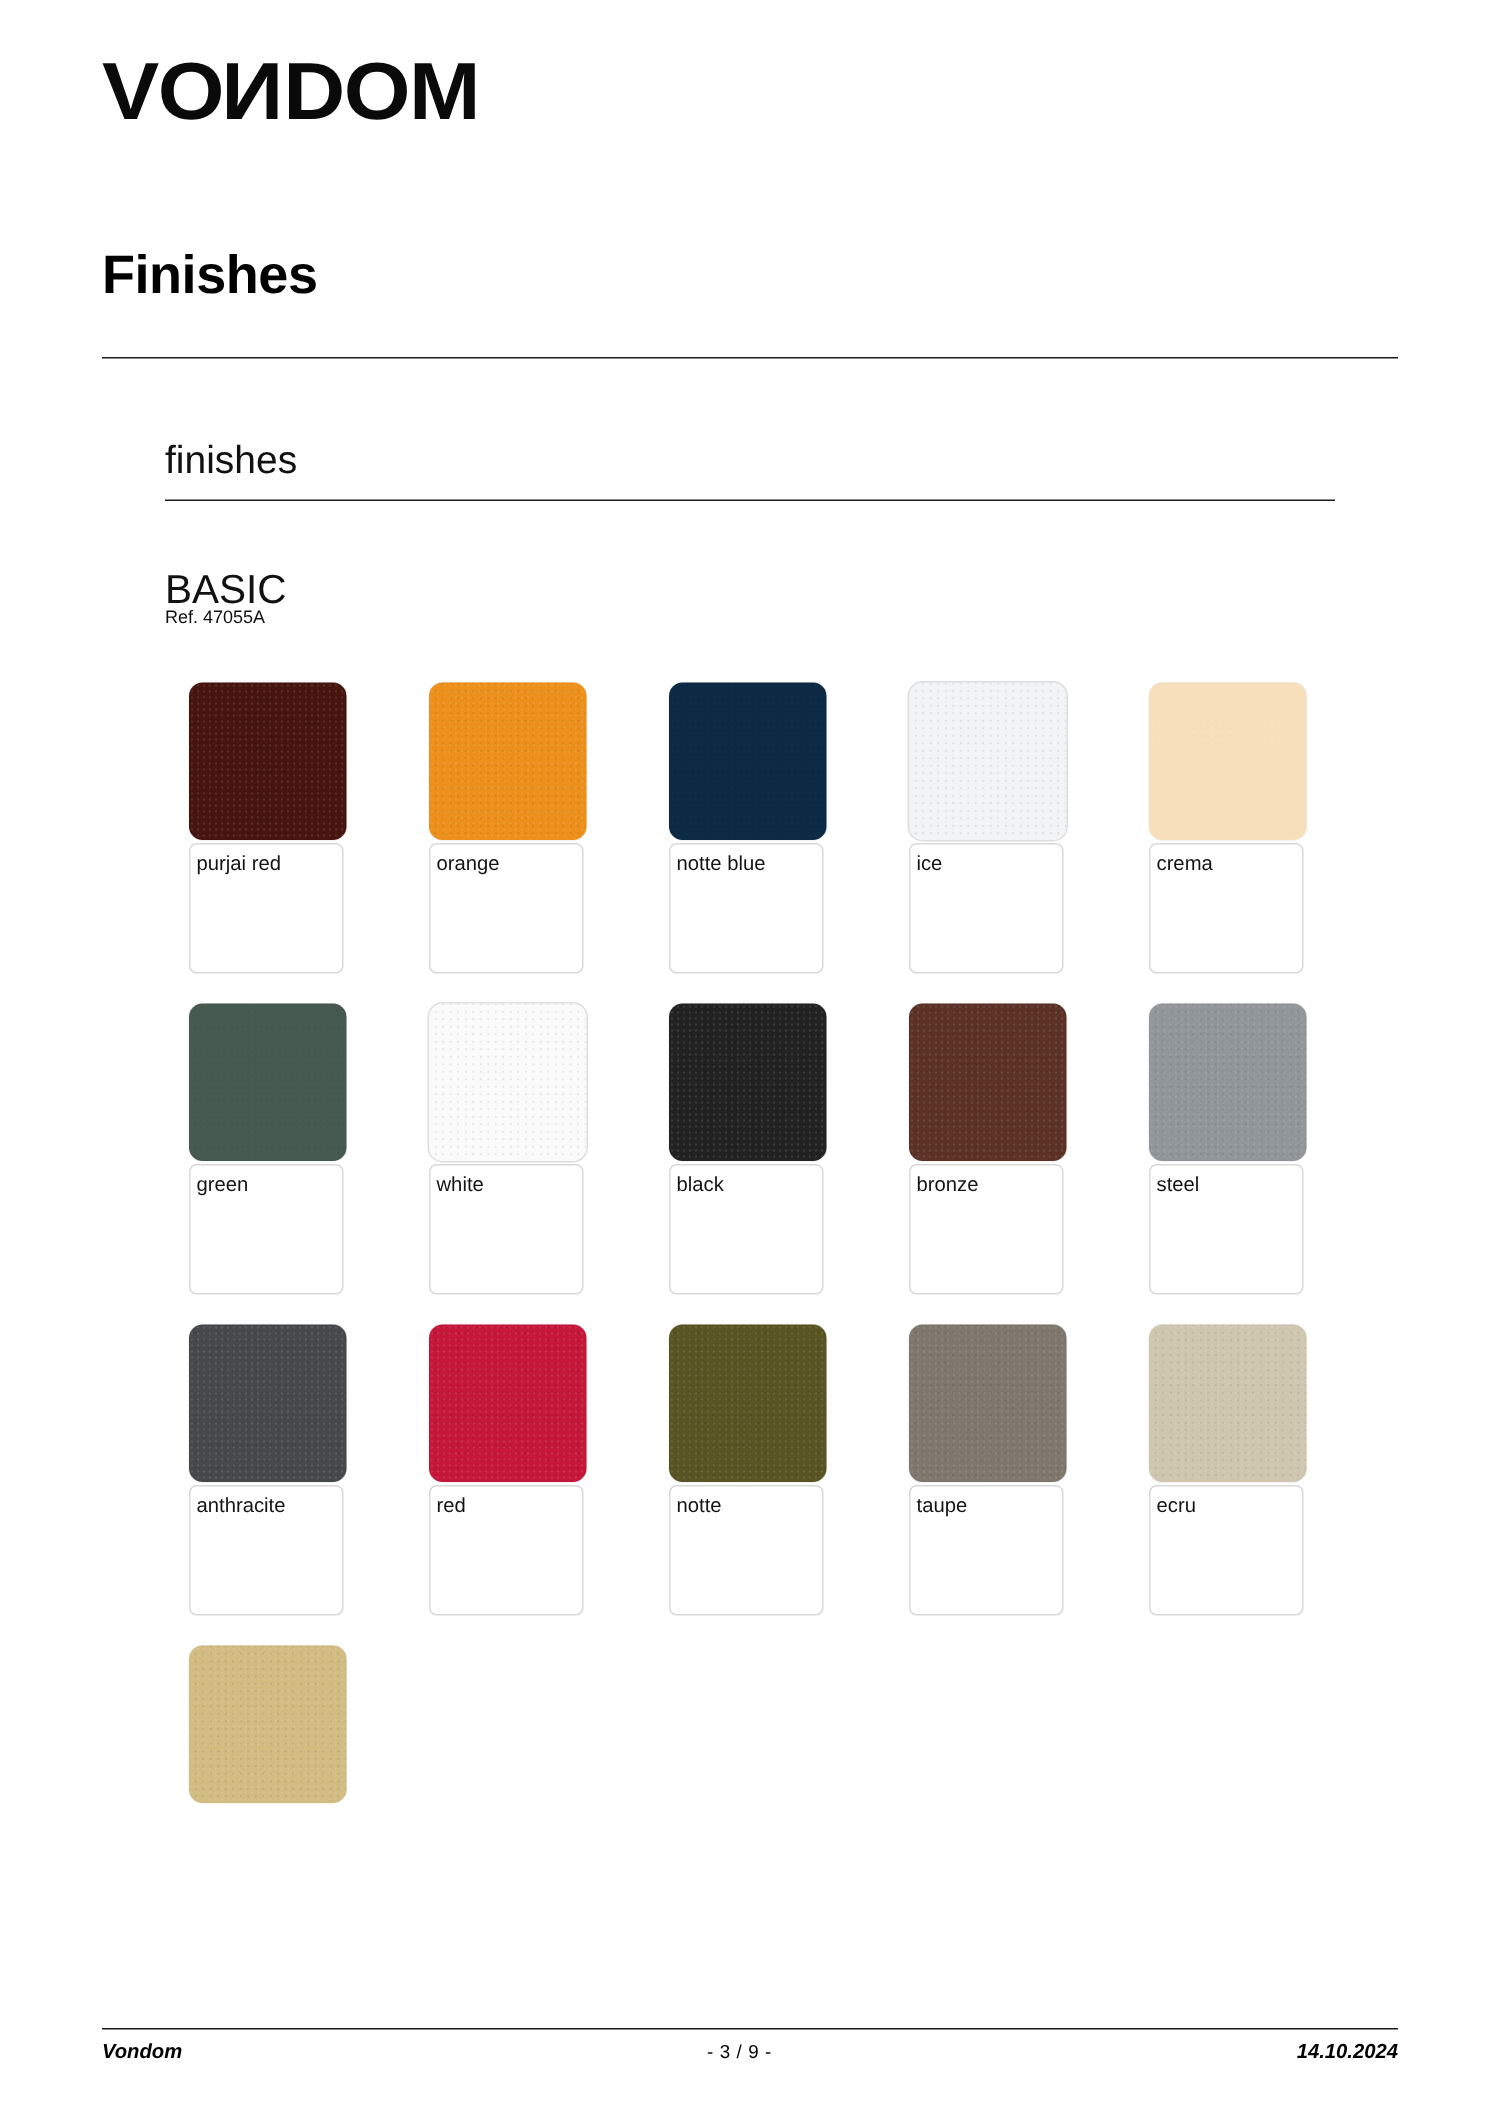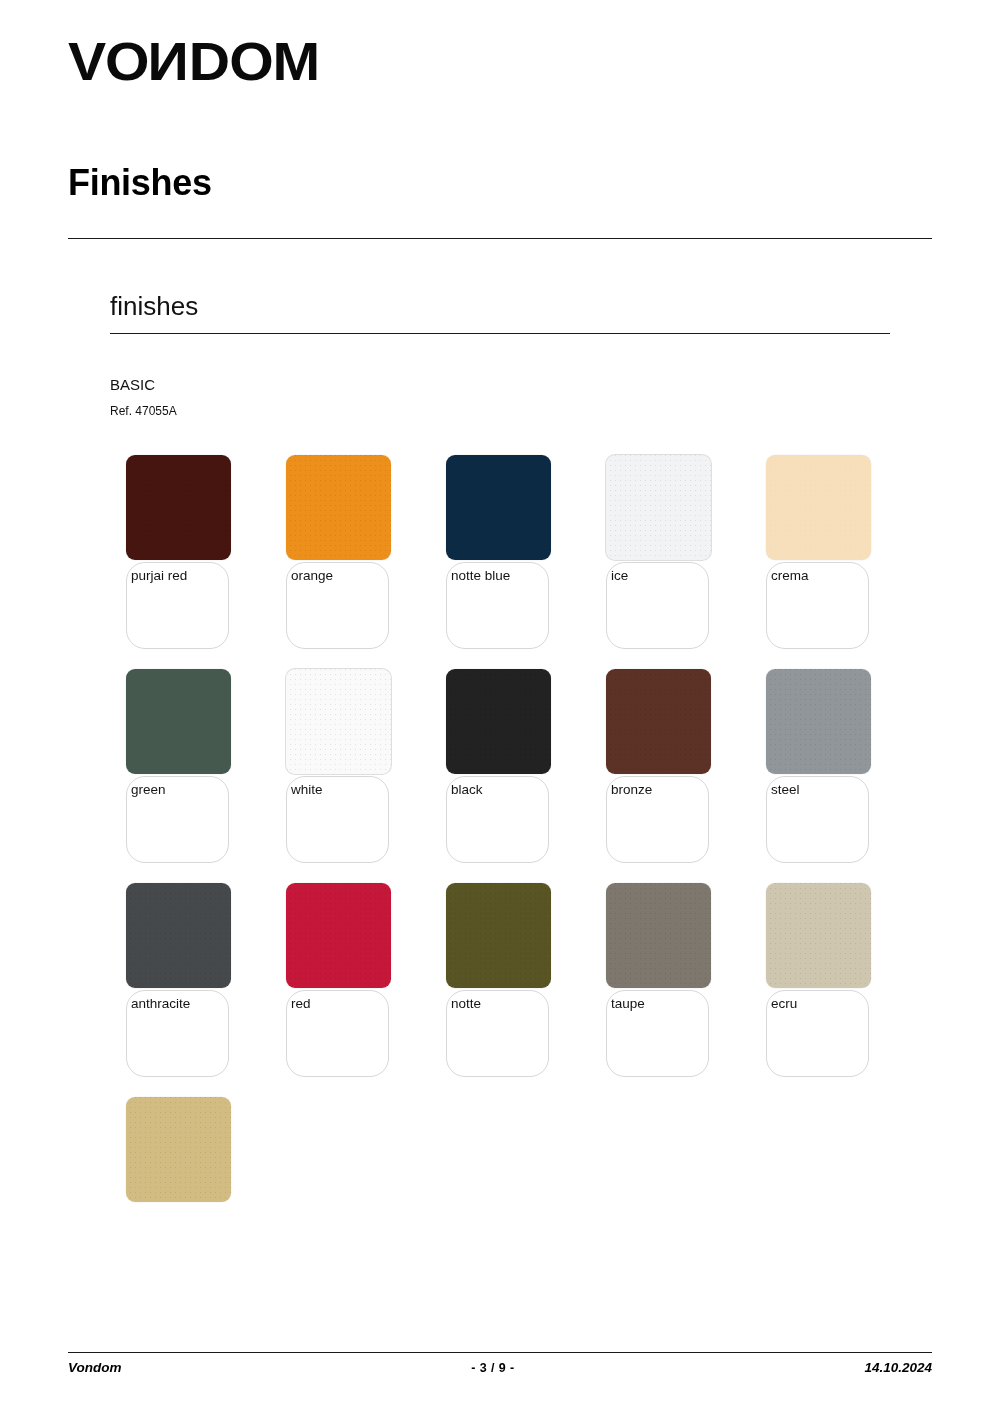--- a/index.html
+++ b/index.html
@@ -75,21 +75,21 @@
     top: 333px;
     width: 780px;
     height: 0;
     border-top: 1.3px solid #1a1a1a;
   }
 
   .family-name {
     position: absolute;
     left: 110px;
     top: 374px;
-    font-size: 15px;
+    font-size: 27px;
     line-height: 1.45;
     color: #111;
   }
   .family-ref {
     position: absolute;
     left: 110px;
     top: 403px;
     font-size: 12px;
     line-height: 1.45;
     color: #111;
@@ -144,21 +144,21 @@
   .swatch.light-outline {
     box-shadow: 0 0 0 1px #dedede;
   }
 
   .label-box {
     width: 103px;
     height: 87px;
     margin-left: 16px;
     margin-top: 2px;
     border: 1px solid #d8d8d8;
-    border-radius: 19px;
+    border-radius: 5px;
     background: #ffffff;
     box-sizing: border-box;
     padding: 5px 0 0 4px;
   }
   .label-text {
     font-size: 13.5px;
     line-height: 1.2;
     color: #141414;
     white-space: nowrap;
   }
@@ -182,21 +182,21 @@
     font-size: 13.5px;
   }
   .footer-left {
     font-weight: 700;
     font-style: italic;
     flex: 0 0 auto;
   }
   .footer-center {
     flex: 1 1 auto;
     text-align: center;
-    font-weight: 700;
+    font-weight: 400;
     font-style: normal;
     font-size: 12.5px;
     letter-spacing: 0.4px;
   }
   .footer-right {
     font-weight: 700;
     font-style: italic;
     flex: 0 0 auto;
   }
 </style>

